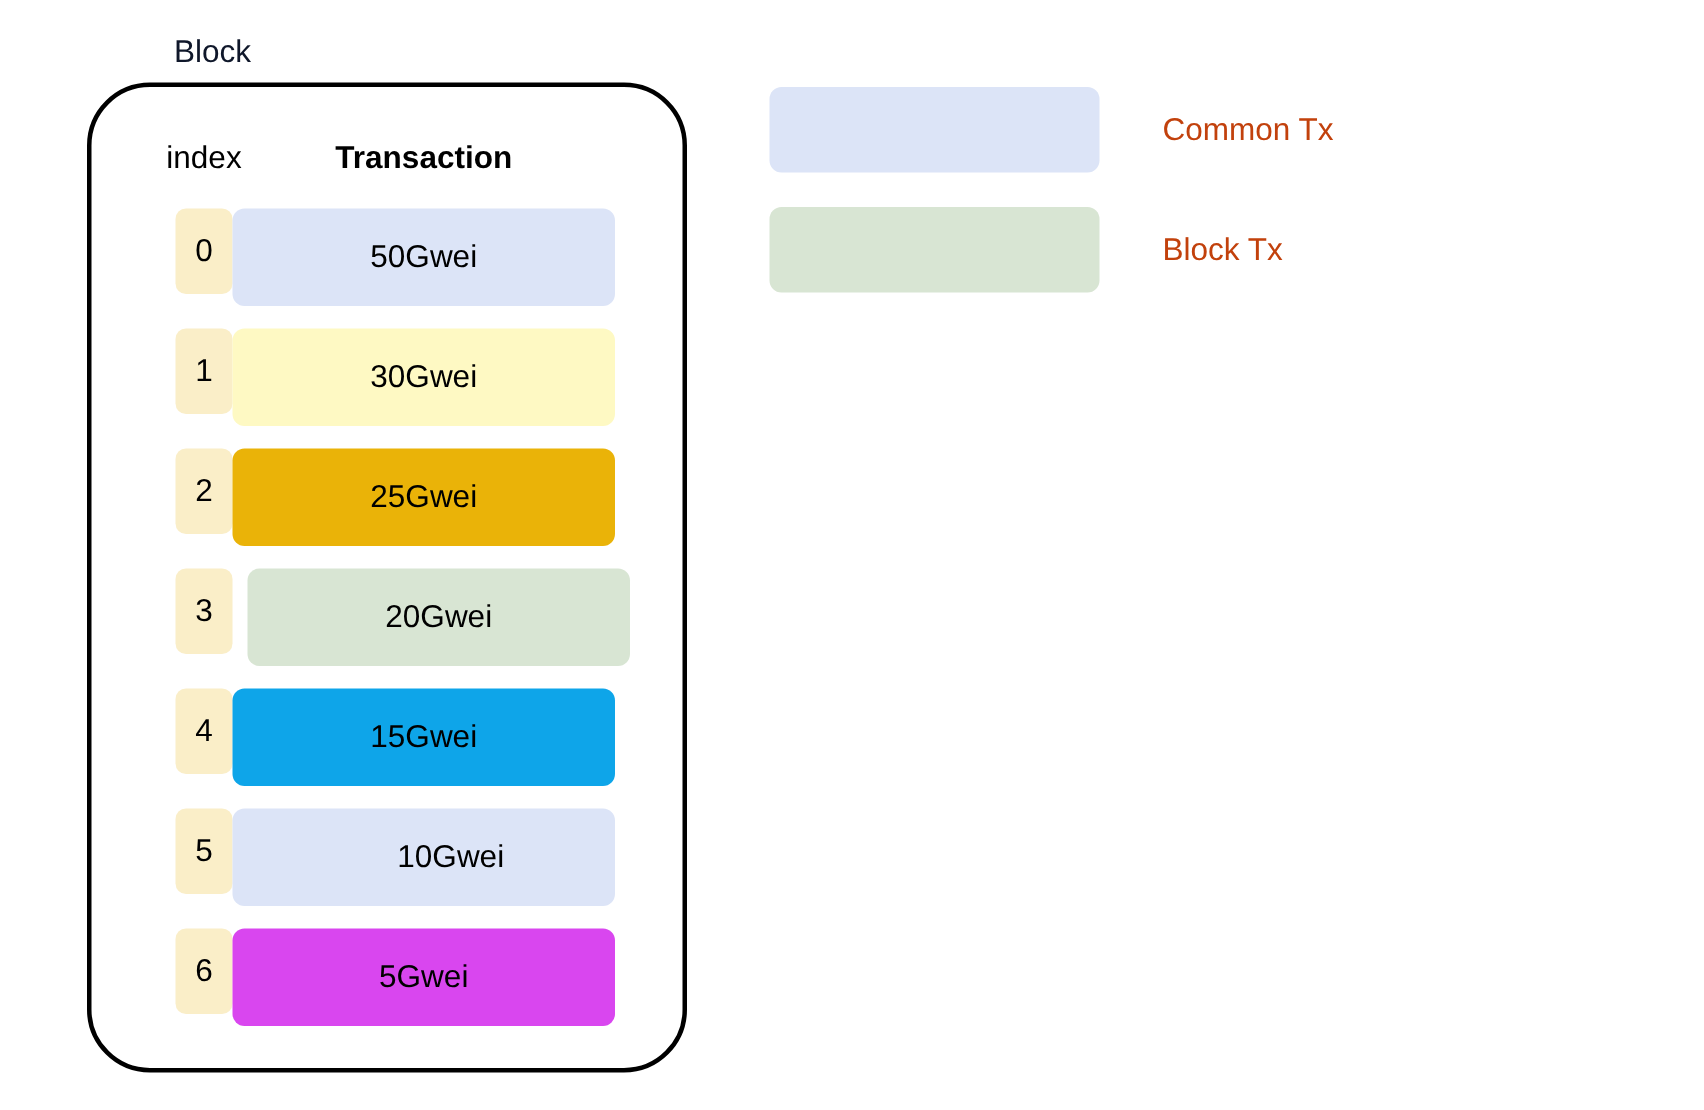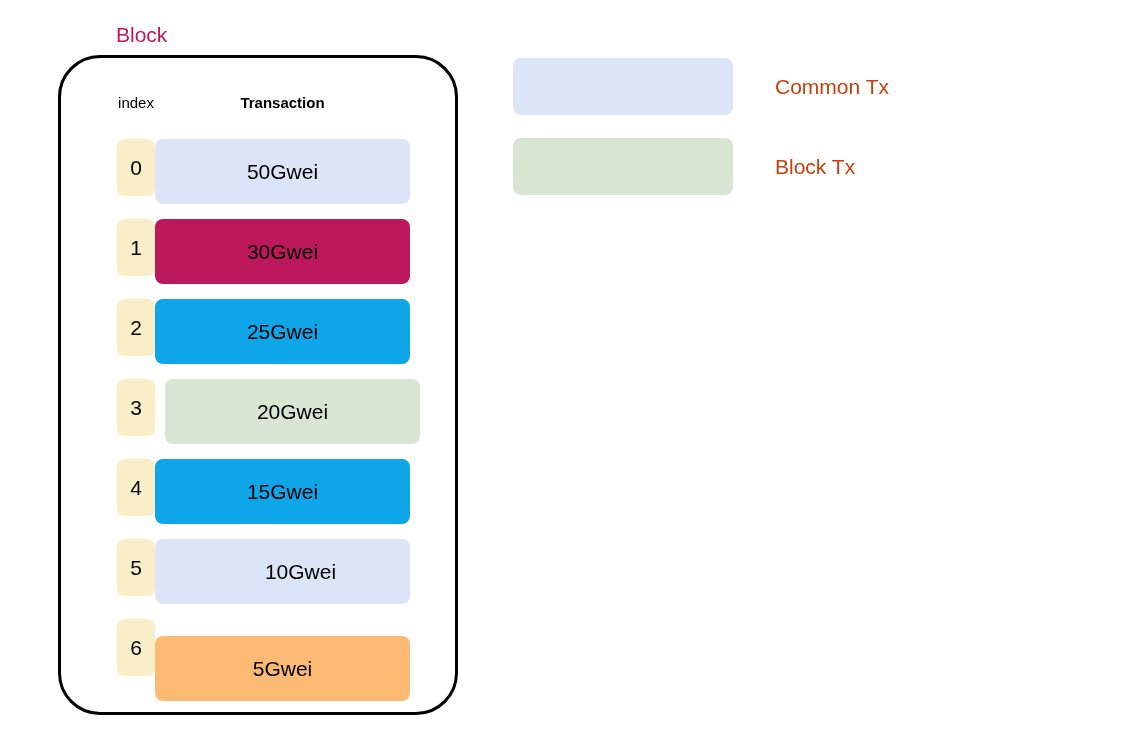--- a/index.html
+++ b/index.html
@@ -28,30 +28,30 @@
     border-radius: 42px;
     background: transparent;
   }
 
   #block-label {
     position: absolute;
     left: 112px;
     top: 24px;
     font-size: 21px;
     line-height: 1;
-    color: #be185d;
+    color: #0f172a;
     background: #ffffff;
     padding: 0 4px;
     white-space: nowrap;
   }
 
   
   .col-header {
     position: absolute;
-    font-size: 15px;
+    font-size: 21px;
     line-height: 1;
     text-align: center;
     white-space: nowrap;
     color: #000000;
   }
   #header-index {
     left: 100px;
     top: 95px;
     width: 72px;
   }
@@ -143,41 +143,41 @@
 <div class="col-header" id="header-index">index</div>
 <div class="col-header" id="header-transaction">Transaction</div>
 
 <div id="rows">
     <div class="tx-row" style="top: 139px;">
       <div class="idx-cell" style="background: rgb(250, 238, 200);">0</div>
       <div class="tx-cell" style="background: rgb(220, 228, 247);">50Gwei</div>
     </div>
     <div class="tx-row" style="top: 219px;">
       <div class="idx-cell" style="background: rgb(250, 238, 200);">1</div>
-      <div class="tx-cell" style="background: #be185d;">30Gwei</div>
+      <div class="tx-cell" style="background: #fef9c3;">30Gwei</div>
     </div>
     <div class="tx-row" style="top: 299px;">
       <div class="idx-cell" style="background: rgb(250, 238, 200);">2</div>
-      <div class="tx-cell" style="background: #0ea5e9;">25Gwei</div>
+      <div class="tx-cell" style="background: #eab308;">25Gwei</div>
     </div>
     <div class="tx-row" style="top: 379px;">
       <div class="idx-cell" style="background: rgb(250, 238, 200);">3</div>
       <div class="tx-cell" style="background: rgb(216, 229, 211); margin-left: 10px;">20Gwei</div>
     </div>
     <div class="tx-row" style="top: 459px;">
       <div class="idx-cell" style="background: rgb(250, 238, 200);">4</div>
       <div class="tx-cell" style="background: #0ea5e9;">15Gwei</div>
     </div>
     <div class="tx-row" style="top: 539px;">
       <div class="idx-cell" style="background: rgb(250, 238, 200);">5</div>
       <div class="tx-cell" style="background: rgb(220, 228, 247); padding-left: 36px;">10Gwei</div>
     </div>
     <div class="tx-row" style="top: 619px;">
       <div class="idx-cell" style="background: rgb(250, 238, 200);">6</div>
-      <div class="tx-cell" style="background: #fdba74; margin-top: 17px;">5Gwei</div>
+      <div class="tx-cell" style="background: #d946ef;">5Gwei</div>
     </div>
   </div>
 
 <div id="legend">
     <div class="legend-row" style="top: 58px;">
       <div class="legend-swatch" style="background: rgb(220, 228, 247);"></div>
       <div class="legend-label">Common Tx</div>
     </div>
     <div class="legend-row" style="top: 138px;">
       <div class="legend-swatch" style="background: rgb(216, 229, 211);"></div>

